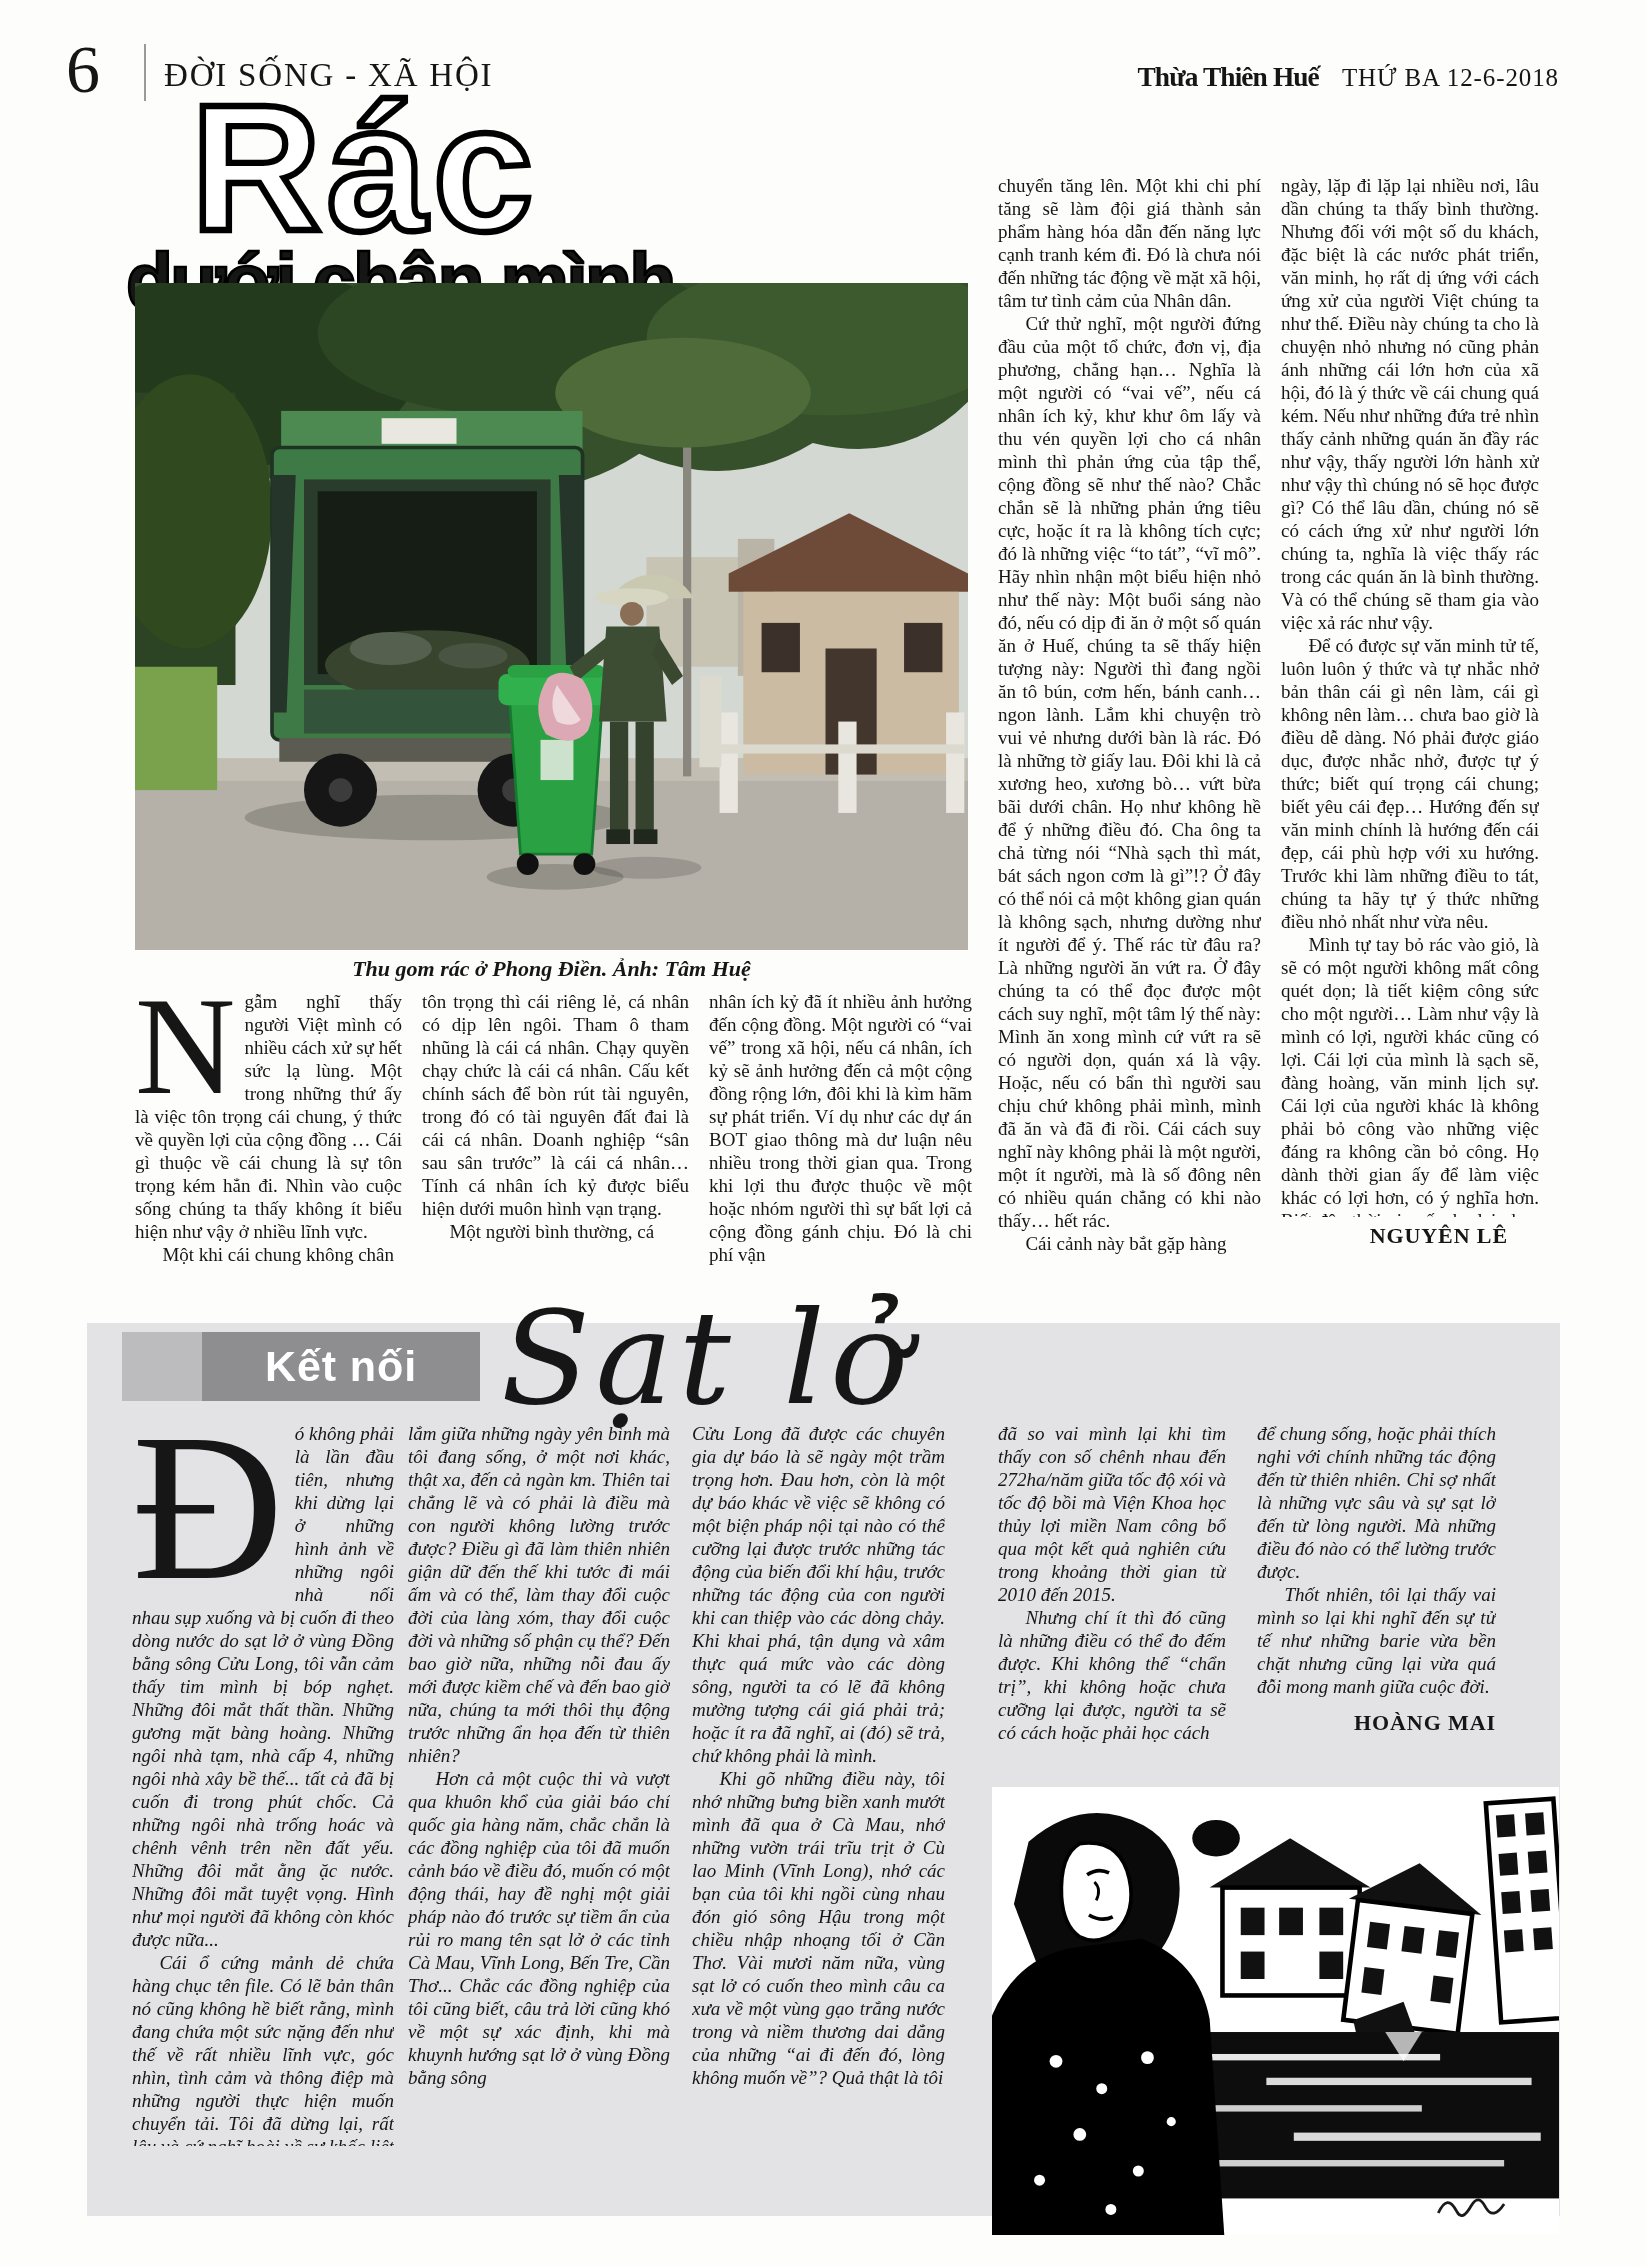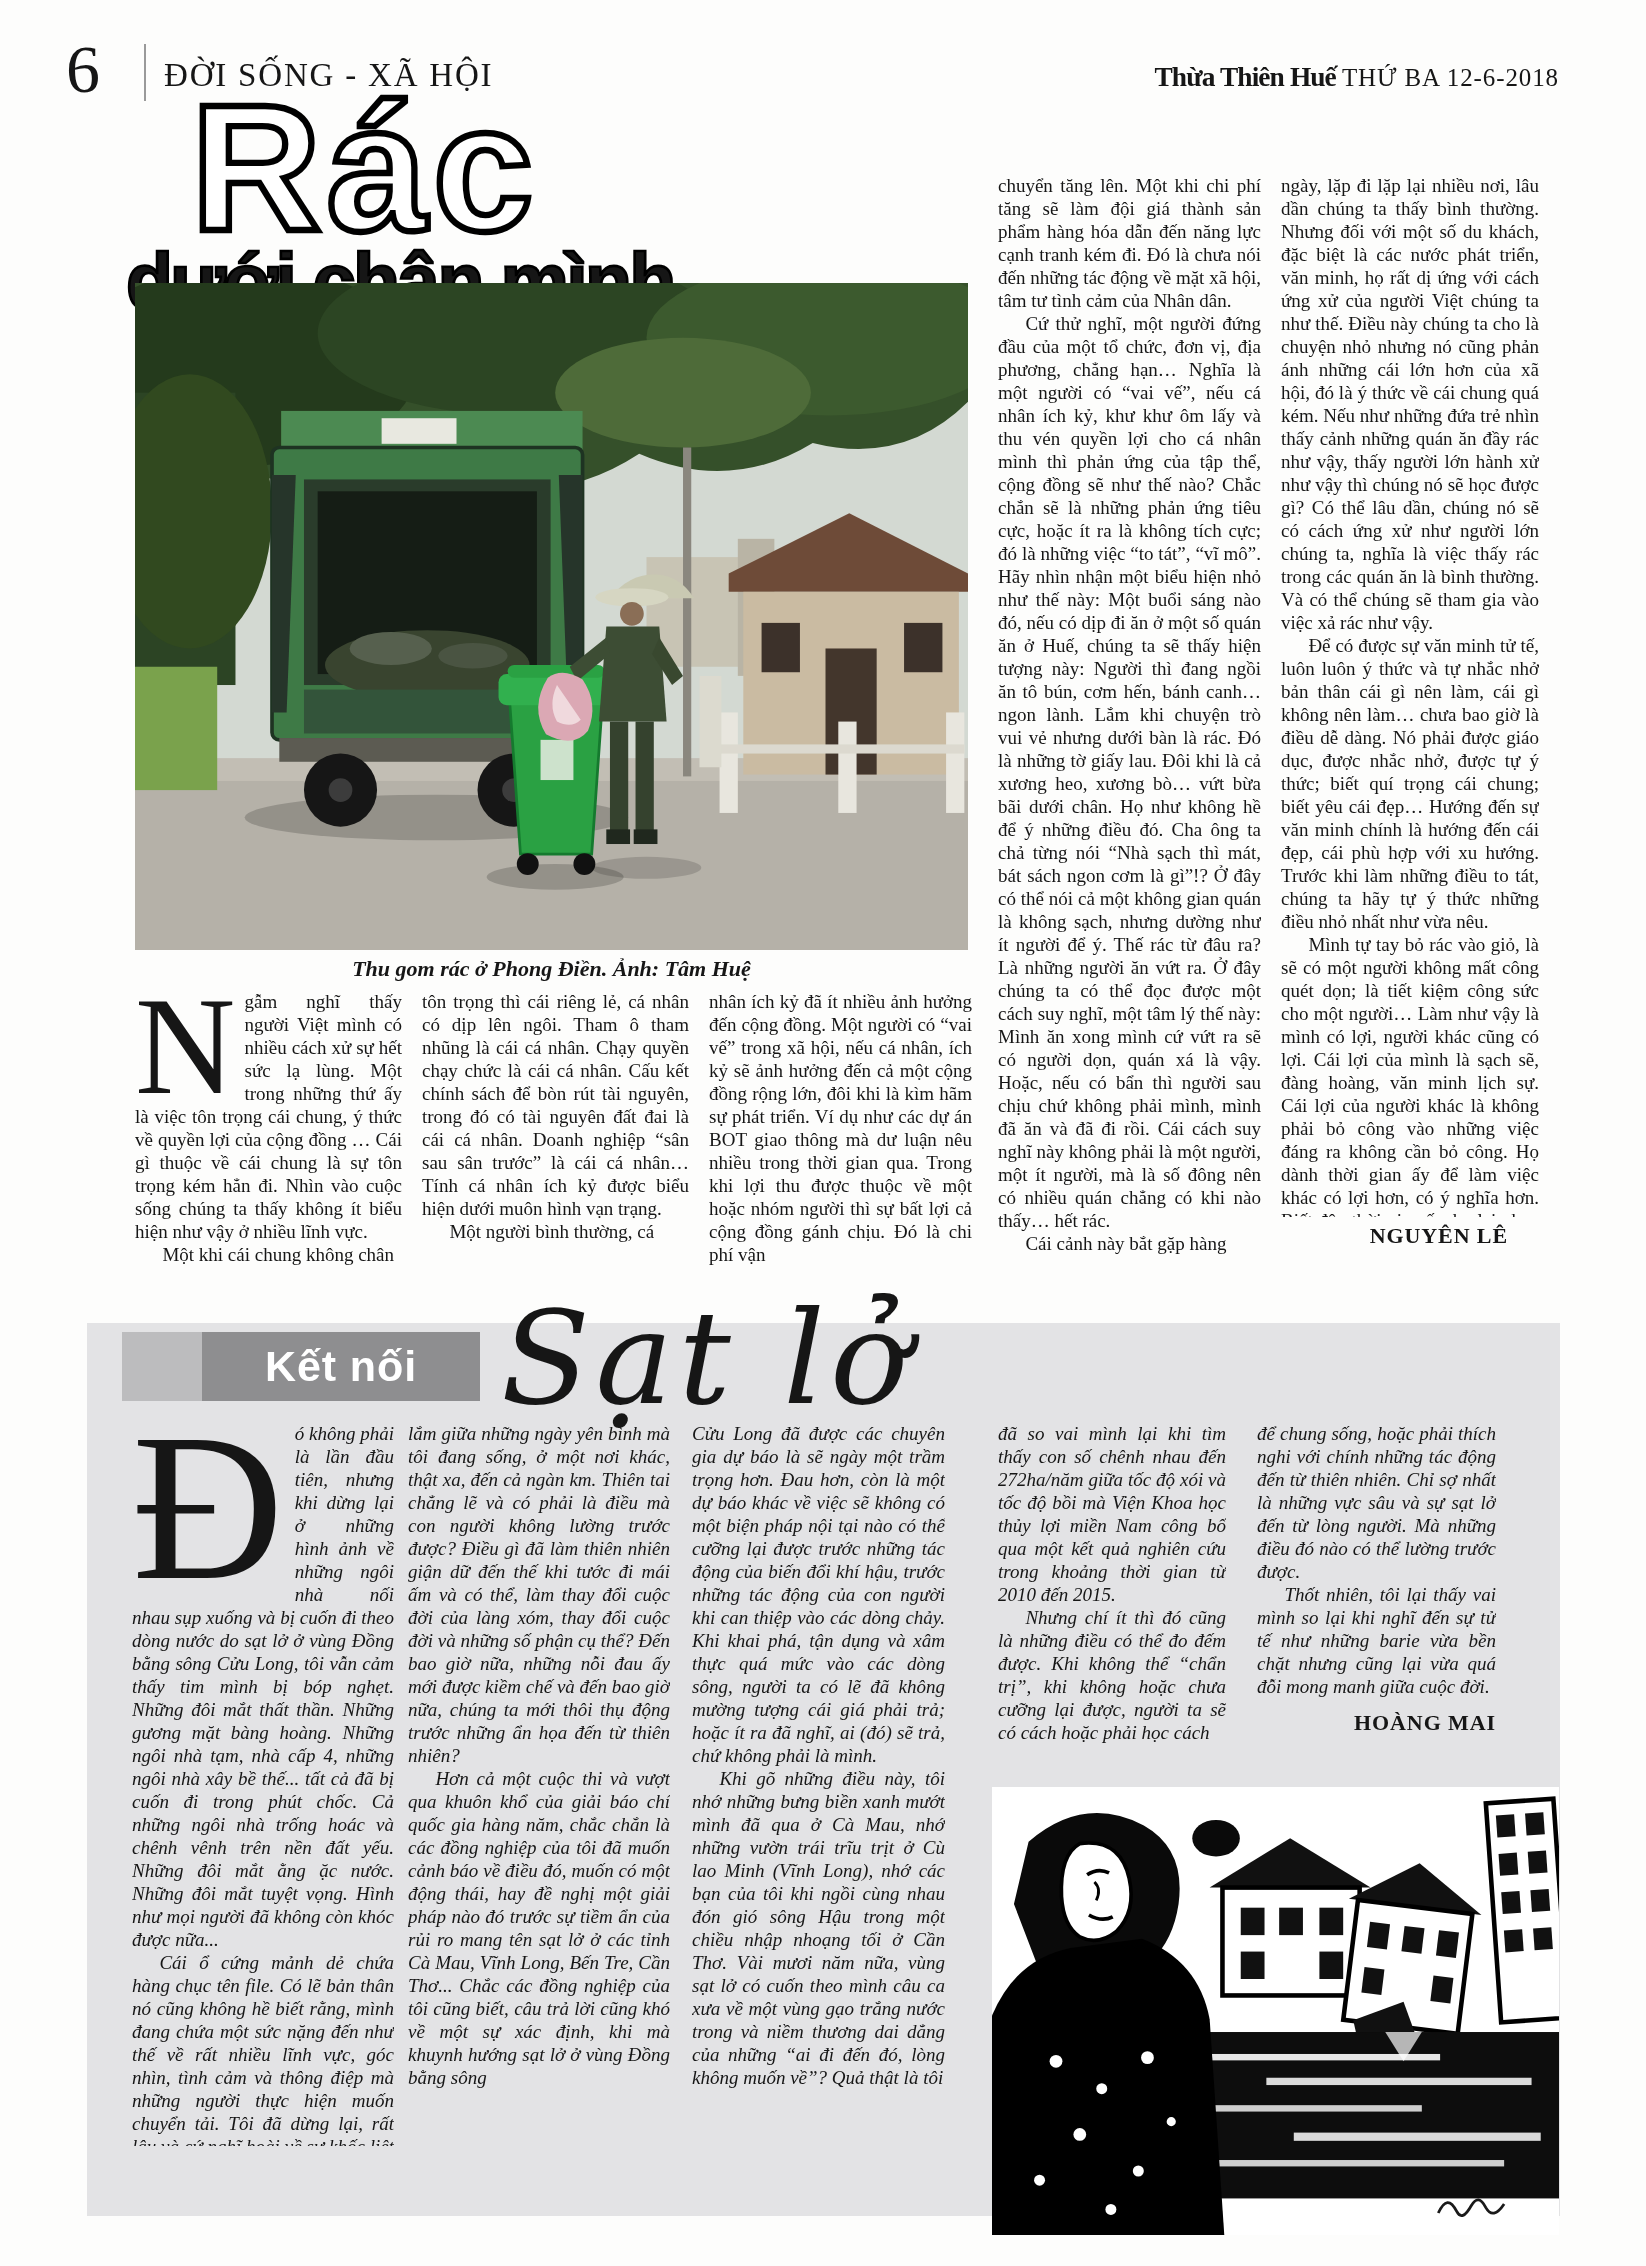--- a/index.html
+++ b/index.html
@@ -6,21 +6,21 @@
   .page{position:relative;width:1647px;height:2267px;background:#fdfdfc;overflow:hidden;
         font-family:"Liberation Serif","DejaVu Serif",serif;color:#161616;margin:0 auto;}
   .abs{position:absolute;}
 
   
   .hdr-num{left:66px;top:35px;font-size:68px;font-weight:400;line-height:1;}
   .hdr-rule{left:144px;top:44px;width:1.8px;height:57px;background:#9a9a9a;}
   .hdr-section{left:164px;top:57px;font-size:33px;letter-spacing:1.8px;font-weight:500;}
   .hdr-right{right:88px;top:62px;font-size:25px;white-space:nowrap;}
   .hdr-paper{font-weight:bold;font-size:27.4px;letter-spacing:-0.9px;}
-  .hdr-date{margin-left:6px;letter-spacing:0.9px;}
+  .hdr-date{margin-left:23px;letter-spacing:0.9px;}
 
   
   .rac-svg{left:183px;top:58px;}
   .rac-svg text{font-family:"Liberation Sans","DejaVu Sans",sans-serif;font-weight:bold;
         font-size:198px;fill:#ffffff;stroke:#000;stroke-width:7px;letter-spacing:6px;}
   .subhead{left:126px;top:219px;font-family:"Liberation Sans","DejaVu Sans",sans-serif;
         font-weight:bold;font-size:77px;letter-spacing:-2.7px;-webkit-text-stroke:2.7px #000;line-height:1;margin-top:24px;}
 
   
   .photo{left:135px;top:283px;width:833px;height:667px;display:block;}

